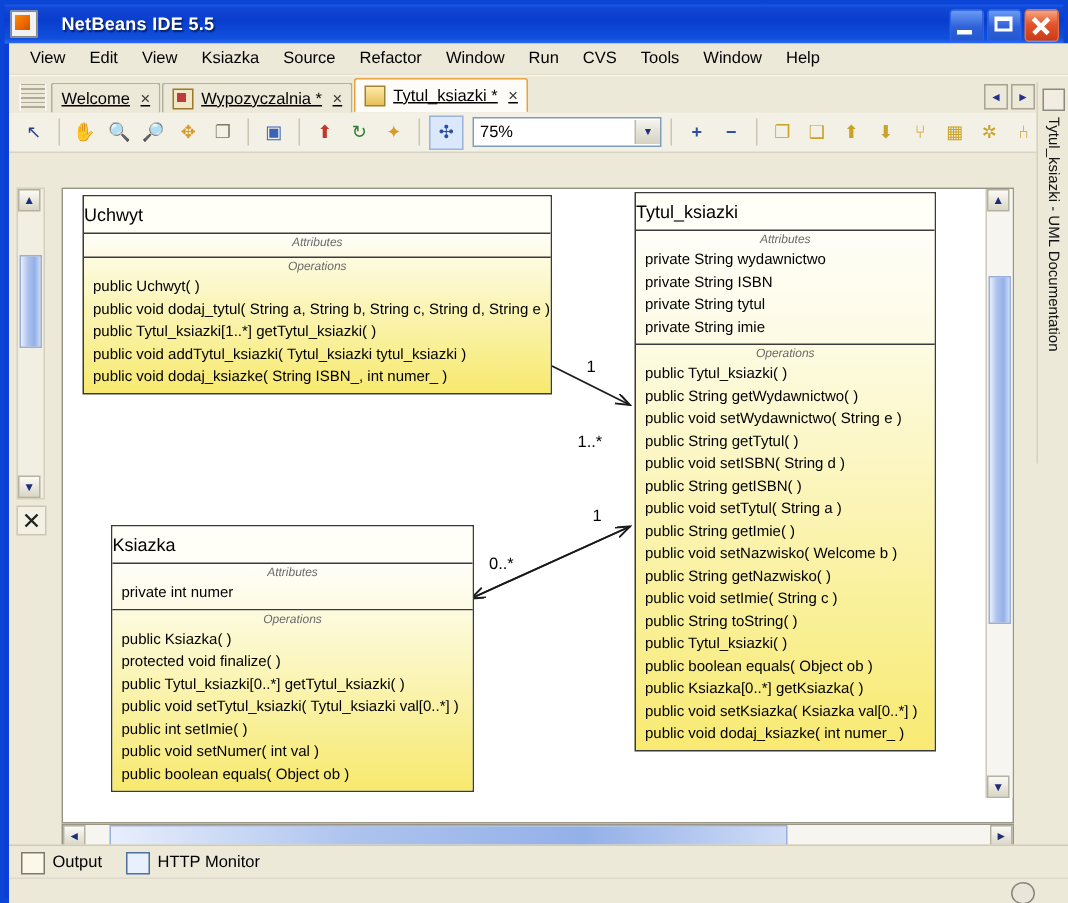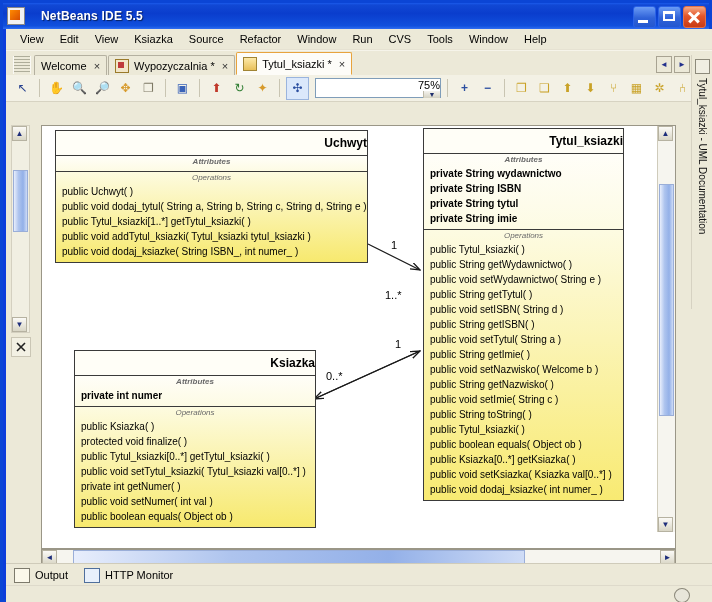--- a/index.html
+++ b/index.html
@@ -74,21 +74,21 @@
     width:16px;height:18px;margin:0 3px 1px 3px;flex:none;
     background:
       repeating-linear-gradient(180deg,#9a9a86 0 1px,transparent 1px 3px);
     opacity:.75;
     border-left:1px solid #fff;border-right:1px solid #fff;
   }
   .tab{
     height:19px;display:flex;align-items:center;gap:5px;
     padding:0 6px;margin-right:1px;
     background:#ece9d8;border:1px solid #b4b0a0;border-bottom:none;
-    border-radius:2px 2px 0 0;font-size:11px;white-space:nowrap;
+    border-radius:2px 2px 0 0;font-size:11px;white-space:nowrap;text-decoration:underline;
   }
   .tab.active{
     background:#fdfcf8;border-color:#e8a33d;border-bottom:1px solid #fdfcf8;
     height:21px;
   }
   .tab .x{font-size:11px;color:#333;padding-left:2px;}
   .tico{width:12px;height:12px;flex:none;position:relative;}
   .tico.puzzle{background:#f2e6c8;border:1px solid #9a7a2a;}
   .tico.puzzle:after{content:"";position:absolute;left:2px;top:2px;width:6px;height:6px;background:#c03b3b;}
   .tico.folder{background:linear-gradient(180deg,#fde9a8,#e8c05a);border:1px solid #a08434;}
@@ -105,22 +105,22 @@
     height:26px;background:#f3f1e5;border-bottom:1px solid #d7d3c2;
     display:flex;align-items:center;padding-left:6px;gap:2px;
   }
   .tbtn{
     width:21px;height:21px;display:flex;align-items:center;justify-content:center;
     position:relative;font-size:12px;
   }
   .sep{width:1px;height:18px;background:#c9c5b2;margin:0 4px;}
   .zoombox{
     width:120px;height:18px;background:#fff;border:1px solid #7f9db9;
-    display:flex;align-items:flex-end;justify-content:space-between;
-    margin-left:4px;font-size:11px;padding-left:4px;flex-direction:column;
+    display:flex;align-items:center;justify-content:space-between;
+    margin-left:4px;font-size:11px;padding-left:4px;
   }
   .zoombox .arrow{
     width:16px;height:16px;background:linear-gradient(180deg,#f4f3ee,#d5d2c2);
     border-left:1px solid #bdb9a8;display:flex;align-items:center;justify-content:center;
     font-size:7px;color:#20306e;
   }
 
   
   .editor-wrap{
     position:absolute;left:0;top:96px;width:706px;height:438px;
@@ -162,34 +162,34 @@
   }
 
   
   .umlbox{
     position:absolute;box-sizing:border-box;
     border:1px solid #3a3a3a;
     background:#fffdf0;
     font-size:10px;
   }
   .uml-title{
-    text-align:right;font-weight:bold;font-size:12px;
+    text-align:left;font-weight:normal;font-size:12px;
     padding:5px 0 5px;background:#fffef7;
     border-bottom:1px solid #3a3a3a;
   }
   .uml-sec{
     border-bottom:1px solid #3a3a3a;padding:0 0 3px;
   }
   .uml-sec:last-child{border-bottom:none;}
   .uml-sec-label{
     text-align:center;font-size:8px;font-style:italic;color:#6a6a6a;
     padding:1px 0 2px;
   }
   .uml-row{padding:1px 0 1px 6px;font-size:10px;white-space:nowrap;line-height:13px;}
-  .grad-att{background:linear-gradient(180deg,#fffef8,#fdfbe4);font-weight:bold;}
+  .grad-att{background:linear-gradient(180deg,#fffef8,#fdfbe4);}
   .grad-ops{background:linear-gradient(180deg,#fdfbe0,#f7e96e);}
   .grad-ops2{background:linear-gradient(180deg,#fdfbe2,#f8ea72);}
 
   .multi{
     position:absolute;font-size:11px;color:#000;
   }
 
   
   .rightstrip{
     position:absolute;right:0;top:26px;width:20px;height:250px;
@@ -397,21 +397,21 @@
             <div class="uml-sec grad-att">
               <div class="uml-sec-label">Attributes</div>
               <div class="uml-row">private int numer</div>
             </div>
             <div class="uml-sec grad-ops">
               <div class="uml-sec-label">Operations</div>
               <div class="uml-row">public Ksiazka( )</div>
               <div class="uml-row">protected void  finalize( )</div>
               <div class="uml-row">public Tytul_ksiazki[0..*]  getTytul_ksiazki( )</div>
               <div class="uml-row">public void  setTytul_ksiazki( Tytul_ksiazki val[0..*] )</div>
-              <div class="uml-row">private int  getNumer( )</div>
+              <div class="uml-row">public int  setImie( )</div>
               <div class="uml-row">public void  setNumer( int val )</div>
               <div class="uml-row">public boolean  equals( Object ob )</div>
             </div>
           </div>
 
           <div class="multi" style="left:349px;top:113px;">1</div>
           <div class="multi" style="left:343px;top:163px;">1..*</div>
           <div class="multi" style="left:353px;top:212px;">1</div>
           <div class="multi" style="left:284px;top:244px;">0..*</div>
 

